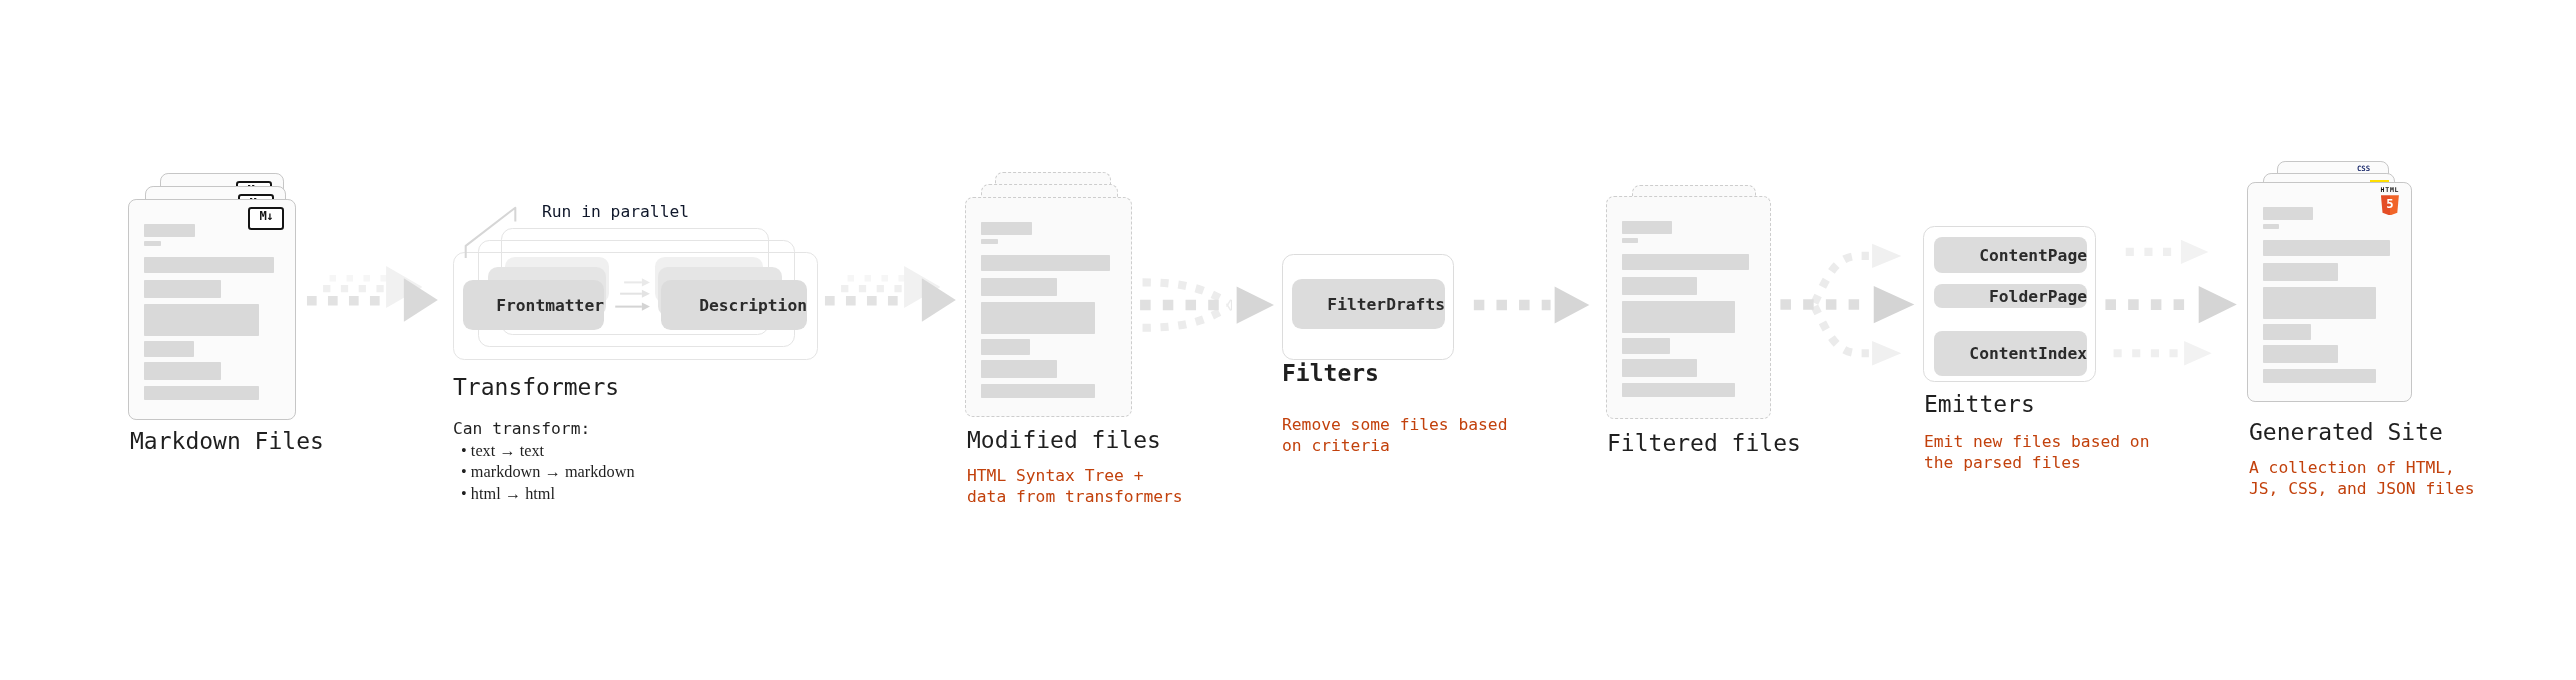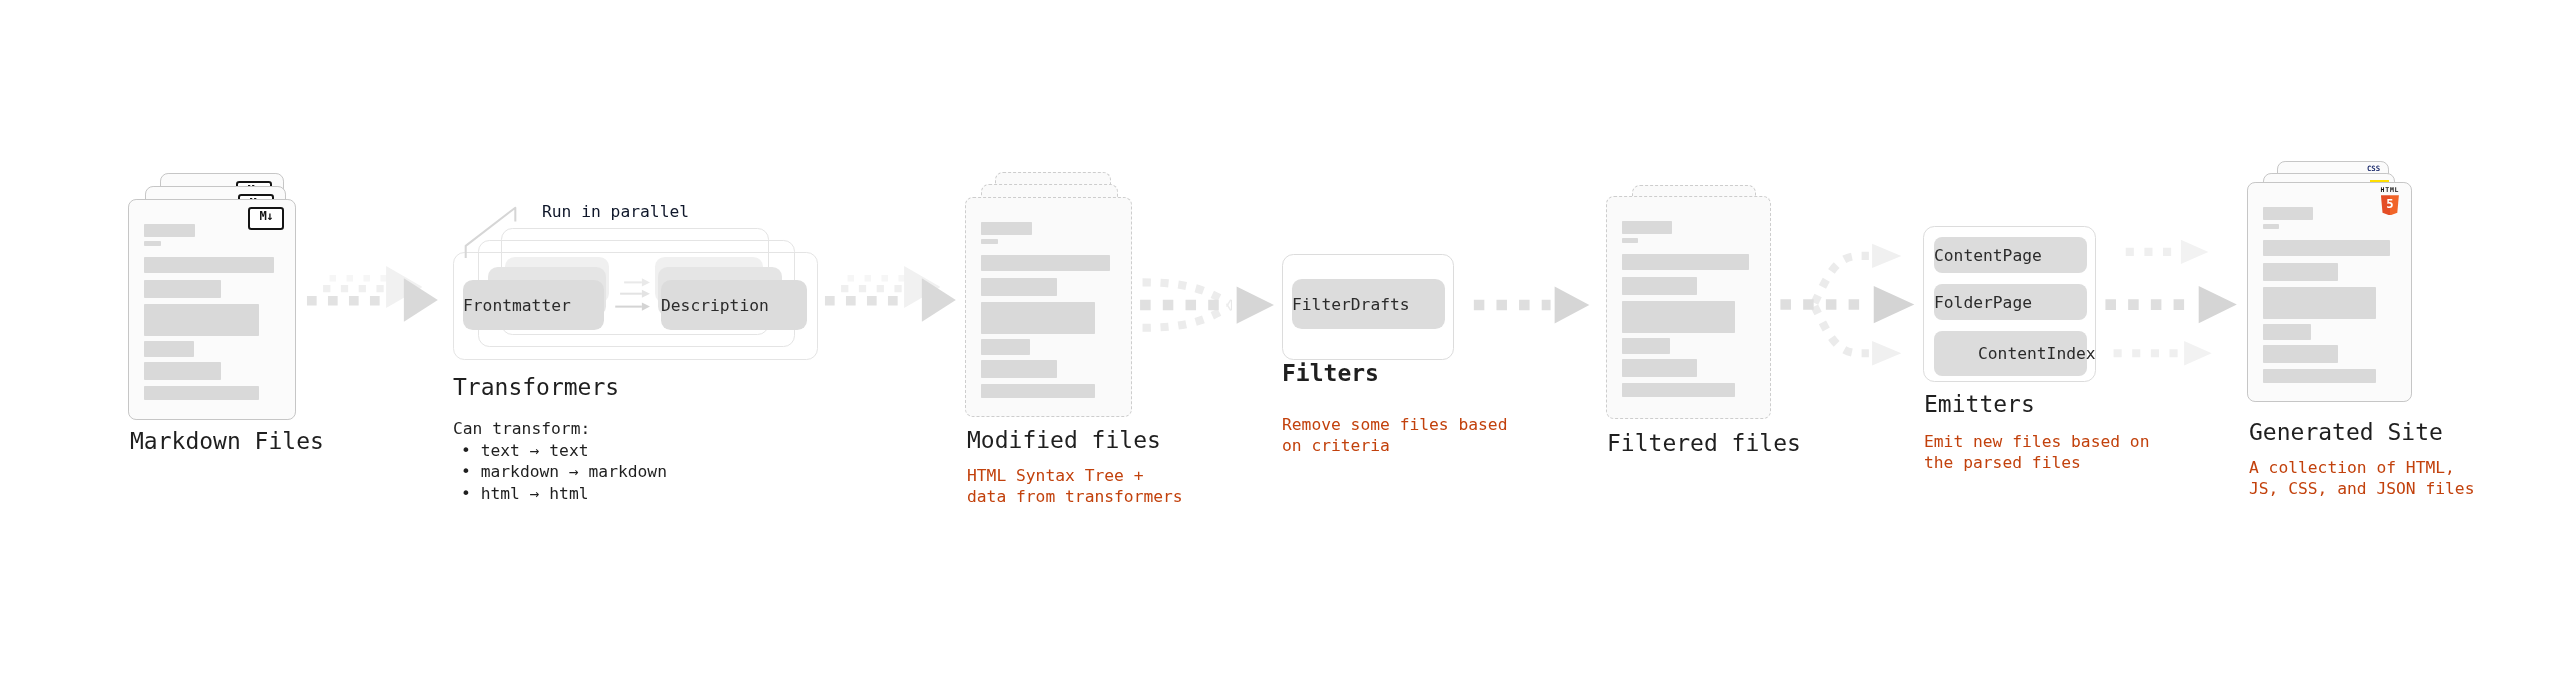--- a/index.html
+++ b/index.html
@@ -15,42 +15,42 @@
   .b2{width:12%;height:5.7px;margin-bottom:10.6px;}
   .b3{width:95%;height:16.3px;margin-bottom:6.5px;}
   .b4{width:56%;height:18px;margin-bottom:6.5px;}
   .b5{width:84%;height:32px;margin-bottom:4.9px;}
   .b6{width:36%;height:16.3px;margin-bottom:4.1px;}
   .b7{width:56%;height:18px;margin-bottom:6.5px;}
   .b8{width:84%;height:14px;}
 
   
   .md-badge{position:absolute;top:7.3px;right:10.6px;width:32.5px;height:18.7px;border:2.4px solid #141414;border-radius:3.3px;background:#ffffff;color:#141414;font-weight:bold;font-size:12.2px;line-height:14px;text-align:center;letter-spacing:-0.8px;}
-  .css-badge{position:absolute;top:3.3px;right:4px;width:21px;text-align:center;}
+  .css-badge{position:absolute;top:3.3px;right:14px;width:21px;text-align:center;}
   .css-badge .t{font-size:7.3px;font-weight:bold;color:#1b2a6b;letter-spacing:0;display:block;line-height:7.3px;}
   .css-badge .bar-b{height:3.3px;width:14.6px;margin:0.8px auto 0;background:#2c5df2;}
   .js-badge{position:absolute;top:5.7px;right:4.9px;width:18.7px;height:10.6px;background:#ffdf00;}
   .html5-badge{position:absolute;top:4.1px;right:10.6px;width:21px;text-align:center;}
   .html5-badge .t{font-size:6.5px;font-weight:bold;color:#141414;letter-spacing:0.8px;display:block;line-height:7.3px;}
   .html5-shield{width:18px;height:20.3px;margin:0.8px auto 0;background:linear-gradient(90deg,#e44d26 50%,#f16529 50%);clip-path:polygon(0 0,100% 0,91% 86%,50% 100%,9% 86%);color:#ffffff;font-size:12.2px;font-weight:bold;line-height:19.5px;text-align:center;}
 
   
   .frame{position:absolute;box-sizing:border-box;border:1.6px solid #e4e4e4;border-radius:11.4px;background:transparent;}
   .frame.solidbg{background:#ffffff;}
-  .gbox{position:absolute;box-sizing:border-box;background:#dcdcdc;border-radius:9.8px;display:flex;align-items:center;justify-content:flex-start;font-size:16.3px;color:#2b2b2b;white-space:nowrap;}
+  .gbox{position:absolute;box-sizing:border-box;background:#dcdcdc;border-radius:9.8px;display:flex;align-items:center;justify-content:flex-end;font-size:16.3px;color:#2b2b2b;white-space:nowrap;font-weight:bold;}
   .ghost1{background:#f0f0f0;}
   .ghost2{background:#e5e5e5;}
 
   
   .stage-label{position:absolute;font-size:23px;line-height:24.4px;color:#1f1f1f;white-space:nowrap;}
   .stage-desc{position:absolute;font-size:16.3px;line-height:21px;color:#c2410c;white-space:pre-line;}
   .annot{position:absolute;font-size:16.3px;line-height:18px;color:#0f172a;white-space:nowrap;}
   .bullets{position:absolute;font-size:16.3px;line-height:21.5px;color:#1f1f1f;}
   .bullets .ti{margin:0;}
-  .bullets ul{list-style:none;margin:0;padding:0 0 0 8.1px;}
+  .bullets ul{list-style:none;margin:0;padding:0 0 0 8.1px;font-family:Liberation Serif, serif;}
   svg{position:absolute;display:block;}
 </style>
 </head>
 <body>
 
 <div class="canvas">
 
   <div>
     <div class="card" style="left:160px;top:173px;width:124px;height:203px;">
       <span class="md-badge">M↓</span>
@@ -198,21 +198,21 @@
     <polygon points="116,127 152,142 116,157" fill="#f0f0f0"></polygon>
     <line x1="3" y1="82" x2="112" y2="82" stroke="#dedede" stroke-width="13" stroke-dasharray="13 15"></line>
     <polygon points="118,59 168,82 118,105" fill="#d4d4d4"></polygon>
   </svg>
 
   <div>
     <div class="frame solidbg" style="left:1923px;top:226px;width:173px;height:156px;border-color:#dcdcdc;"></div>
     <div class="gbox" style="left:1934px;top:237px;width:153px;height:36px;border-radius:8.1px;">
       <span>ContentPage</span>
     </div>
-    <div class="gbox" style="left:1934px;top:284px;width:153px;height:36px;border-radius:8.1px;">
+    <div class="gbox" style="left:1934px;top:284px;width:153px;height:24px;border-radius:8.1px;">
       <span>FolderPage</span>
     </div>
     <div class="gbox" style="left:1934px;top:331px;width:153px;height:45px;border-radius:8.1px;padding-left:44px;">
       <span>ContentIndex</span>
     </div>
     <div class="stage-label" style="left:1924px;top:392px;">Emitters</div>
     <div class="stage-desc" style="left:1924px;top:431px;">Emit new files based on
 the parsed files</div>
   </div>
 

